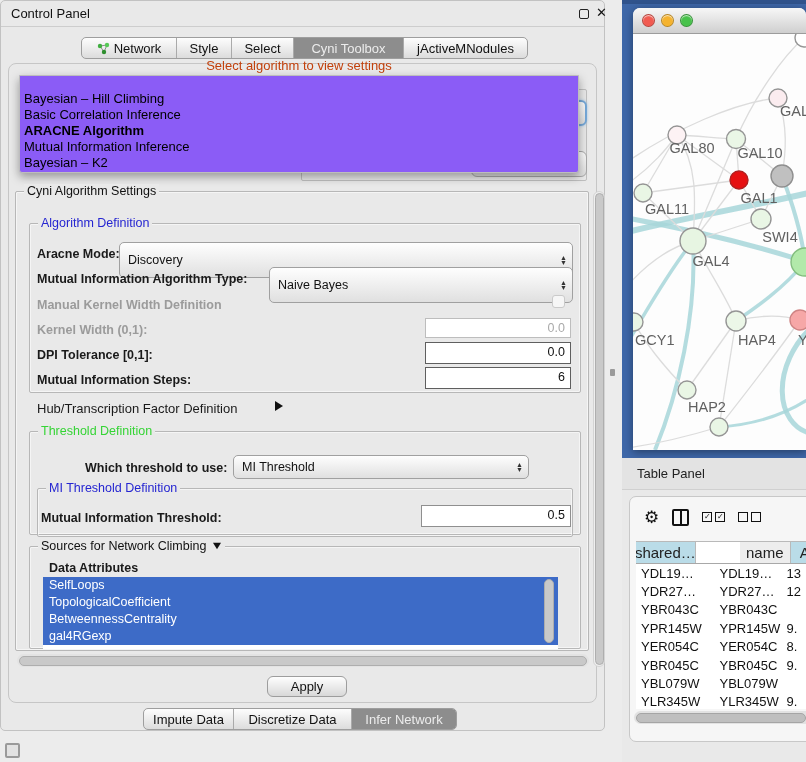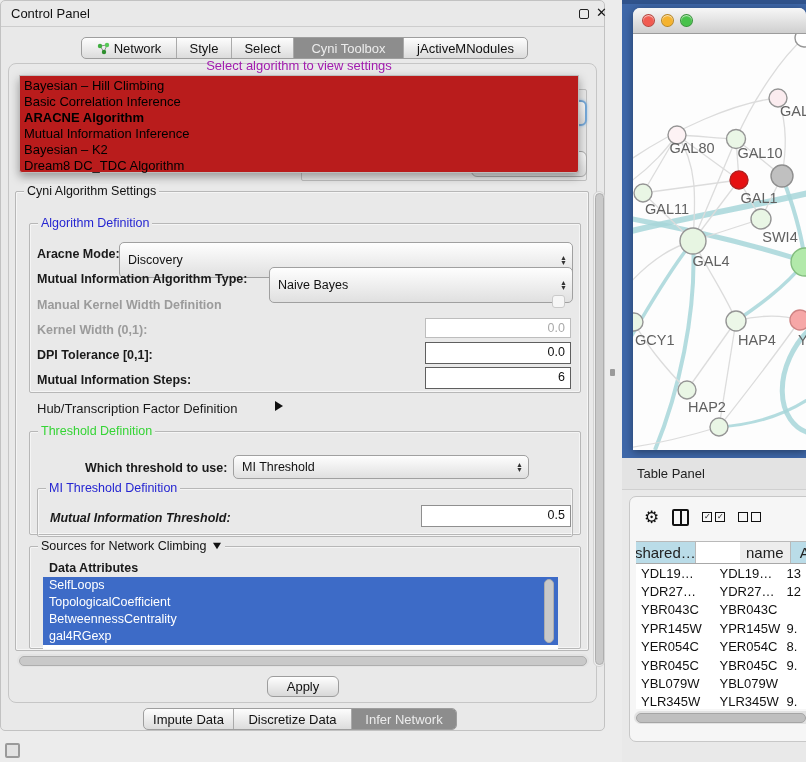--- a/index.html
+++ b/index.html
@@ -27,23 +27,23 @@
 
   
   .frag-groupline { left:300px; top:88px; width:286px; height:92px; border:1px solid #bfbfbf; border-radius:2px; }
   .frag-combo-focus { left:470px; top:99px; width:116px; height:26px; border:2px solid #74a7d7;
     border-radius:6px; box-shadow:0 0 3px #9cc3e5; background:linear-gradient(#fbfbfb,#dddddd); }
   .frag-combo { left:470px; top:150px; width:116px; height:26px; border:1px solid #a8a8a8;
     border-radius:6px; background:linear-gradient(#fbfbfb,#dddddd); }
 
   
   #algo-placeholder { left:18px; top:57px; width:560px; height:16px; text-align:center;
-    font-size:13px; color:#a21caf; }
-  #algo-popup { left:18px; top:74px; width:560px; height:98px; background:#b91c1c;
-    border:1px solid #bdbdbd; border-radius:0 0 3px 3px; box-shadow:0 4px 10px rgba(0,0,0,.35); padding-top:2px; }
+    font-size:13px; color:#c2410c; }
+  #algo-popup { left:18px; top:74px; width:560px; height:98px; background:#8b5cf6;
+    border:1px solid #bdbdbd; border-radius:0 0 3px 3px; box-shadow:0 4px 10px rgba(0,0,0,.35); padding-top:15px; }
   .algo-item { height:16px; line-height:16px; font-size:13px; color:#000; padding-left:4px; white-space:nowrap; }
   .algo-item.sel { font-weight:bold; }
 
   
   .groupbox { border:1px solid #b7b7b7; border-radius:2px;
     box-shadow:inset 0 0 0 1px rgba(255,255,255,.55); }
   .gb-title { position:absolute; top:-8px; left:8px; background:#e9e9e9; padding:0 3px;
     font-size:12.5px; color:#111; white-space:nowrap; }
   .blue  { color:#2525d1 !important; }
   .green { color:#35d435 !important; }
@@ -71,21 +71,21 @@
   #attr-list { left:42px; top:576px; width:515px; height:72px; background:#fff; overflow:hidden; }
   .attr-item { height:17px; line-height:17px; background:#3d6bc7; color:#fff; font-size:12.5px; padding-left:6px; }
   #attr-scroll { left:543px; top:578px; width:10px; height:64px; background:#c9c9c9; border:1px solid #adadad; border-radius:5px; }
 
   
   #v-scroll-track { left:592px; top:190px; width:12px; height:476px; background:#efefef; border:1px solid #d4d4d4; border-radius:6px; }
   #v-scroll-thumb { left:593.5px; top:192px; width:9px; height:472px; background:#c9c9c9; border:1px solid #aeaeae; border-radius:5px; }
   #h-scroll-track { left:16px; top:653px; width:572px; height:13px; background:#e3e3e3; border-radius:7px; }
   #h-scroll-thumb { left:18px; top:654.5px; width:568px; height:10px; background:#c9c9c9; border:1px solid #aeaeae; border-radius:5px; }
 
-  #apply-btn { left:266px; top:675px; width:72px; height:21px; border:1px solid #9d9d9d; border-radius:6px;
+  #apply-btn { left:266px; top:675px; width:80px; height:21px; border:1px solid #9d9d9d; border-radius:6px;
     background:linear-gradient(#fefefe,#d8d8d8); font-size:13px; color:#111; display:flex;
     align-items:center; justify-content:center; }
 
   #mini-icon { left:5px; top:743px; width:15px; height:15px; border:2px solid #9a9a9a; background:#e2e2e2; border-radius:2px; }
   #divider-handle { left:610px; top:369px; width:5px; height:7px; background:#9a9a9a; border-radius:1px; }
 
   
   #desktop { left:622px; top:0; width:184px; height:458px;
     background:linear-gradient(#30538c 0 4px,#3e67a8 4px); }
   #net-window { left:11px; top:8px; width:173px; height:442px; background:#fdfdfd;
@@ -162,21 +162,20 @@
   <div class="frag-combo-focus abs"></div>
   <div class="frag-combo abs"></div>
 
   <div id="algo-placeholder" class="abs">Select algorithm to view settings</div>
   <div id="algo-popup" class="abs">
       <div class="algo-item">Bayesian – Hill Climbing</div>
       <div class="algo-item">Basic Correlation Inference</div>
       <div class="algo-item sel">ARACNE Algorithm</div>
       <div class="algo-item">Mutual Information Inference</div>
       <div class="algo-item">Bayesian – K2</div>
-      <div class="algo-item">Dream8 DC_TDC Algorithm</div>
     </div>
 
   <div class="groupbox abs" style="left:14px; top:190px; width:574px; height:460px;">
     <span class="gb-title">Cyni Algorithm Settings</span>
   </div>
 
   <div class="groupbox abs" style="left:28px; top:222px; width:552px; height:170px;">
     <span class="gb-title blue">Algorithm Definition</span>
   </div>
   <div class="flabel abs" style="left:36px; top:246px;">Aracne Mode:</div>
@@ -214,21 +213,21 @@
   <div class="combo abs" style="left:232px; top:454px; width:296px; height:24px;">
     <span>MI Threshold</span>
     <span class="arrows">
         <span>▲</span>
         <span>▼</span>
       </span>
   </div>
   <div class="groupbox abs" style="left:36px; top:487px; width:536px; height:49px;">
     <span class="gb-title blue">MI Threshold Definition</span>
   </div>
-  <div class="flabel abs" style="left:49px; top:510px;font-style:italic;">Mutual Information Threshold:</div>
+  <div class="flabel abs" style="left:40px; top:510px;">Mutual Information Threshold:</div>
   <div class="numfield mid abs" style="left:420px; top:504px; width:150px; height:22px;">0.5</div>
 
   <div class="groupbox abs" style="left:28px; top:545px; width:552px; height:103px;">
     <span class="gb-title" style="display:flex; align-items:center; gap:6px;">
       <span>Sources for Network Climbing</span>
       <span class="tri-down" style="transform:scale(.8);"></span>
     </span>
   </div>
   <div class="flabel abs" style="left:34px; top:560px; font-size:12.5px;padding-left:14px;">Data Attributes</div>
   <div id="attr-list" class="abs">

